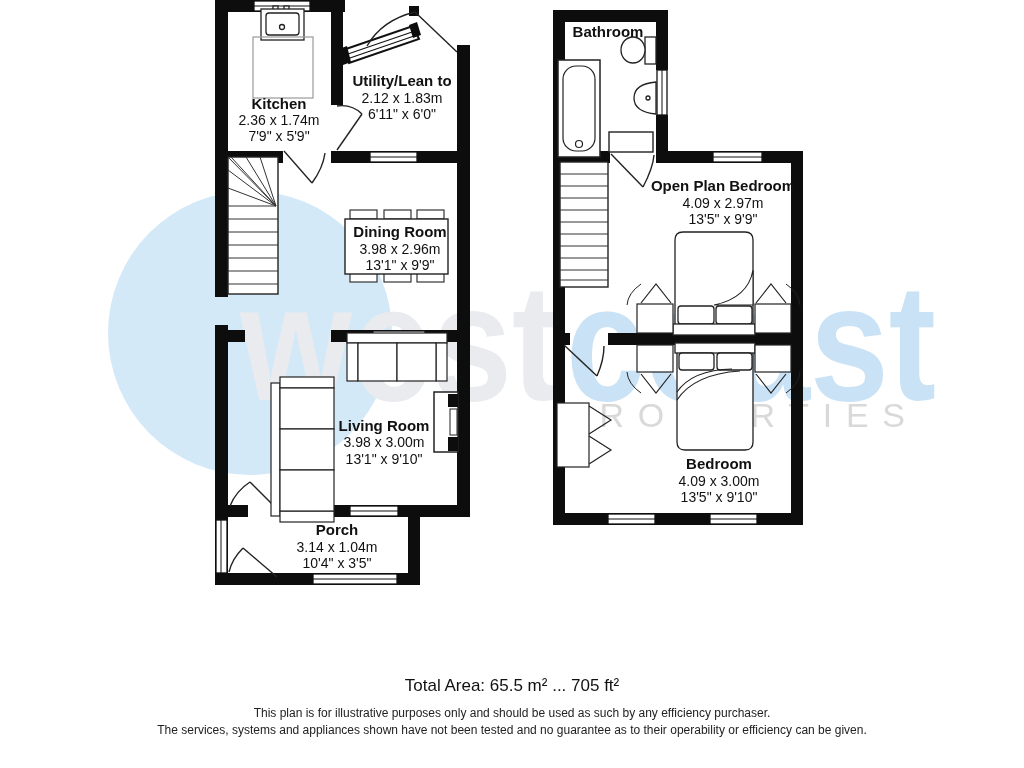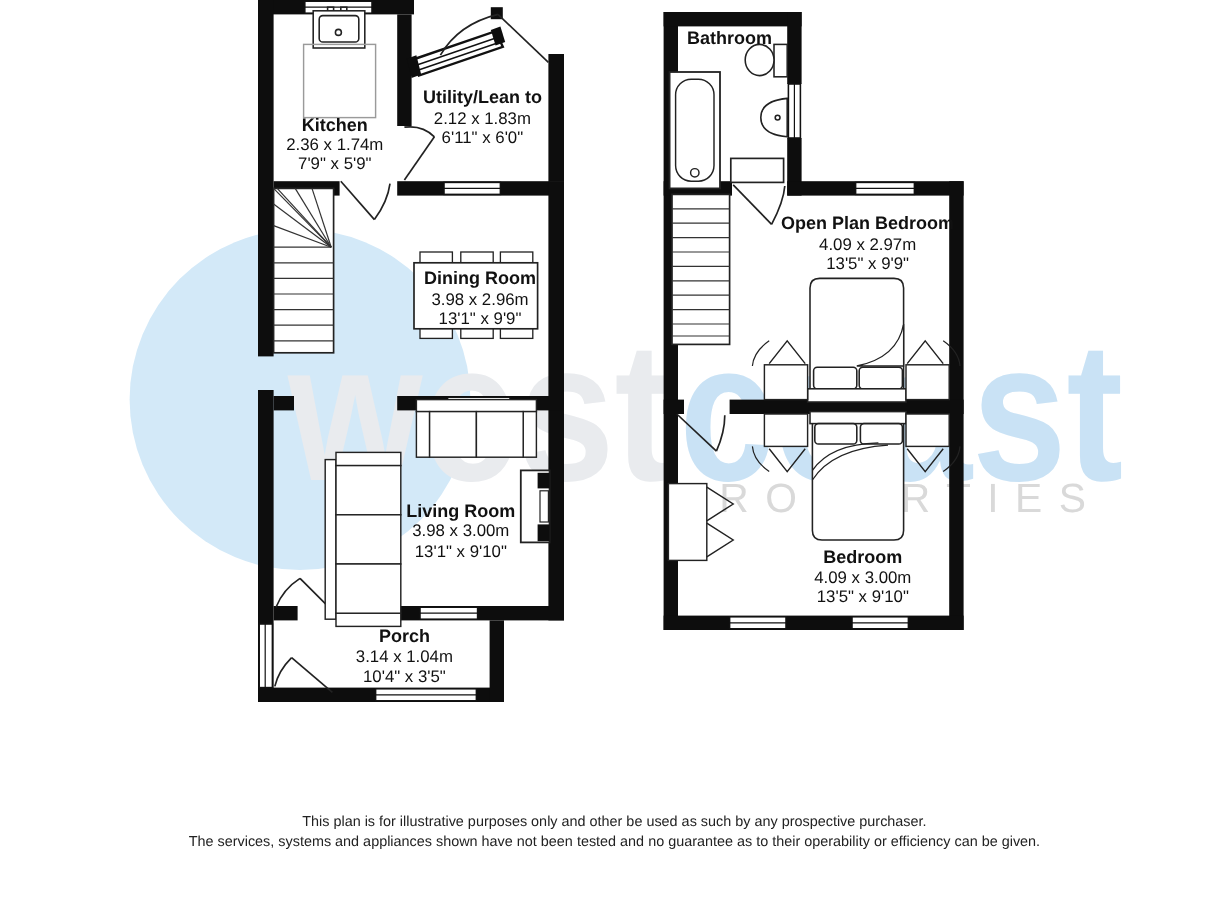--- a/index.html
+++ b/index.html
@@ -289,19 +289,20 @@
       </g>
       <g text-anchor="middle">
         <text class="room-name" x="719" y="469">Bedroom</text>
         <text class="room-dim" x="719" y="486">4.09 x 3.00m</text>
         <text class="room-dim" x="719" y="502">13'5" x 9'10"</text>
       </g>
     </g>
   </svg>
 
   <div class="footer">
+    <div class="total-area">Total Area: 65.5 m² ... 705 ft²</div>
     <div class="disclaimer">
-      <div>This plan is for illustrative purposes only and other be used as such by any prospective purchaser.</div>
+      <div>This plan is for illustrative purposes only and should be used as such by any efficiency purchaser.</div>
       <div>The services, systems and appliances shown have not been tested and no guarantee as to their operability or efficiency can be given.</div>
     </div>
   </div>
 
 </div>
 
 </body></html>

